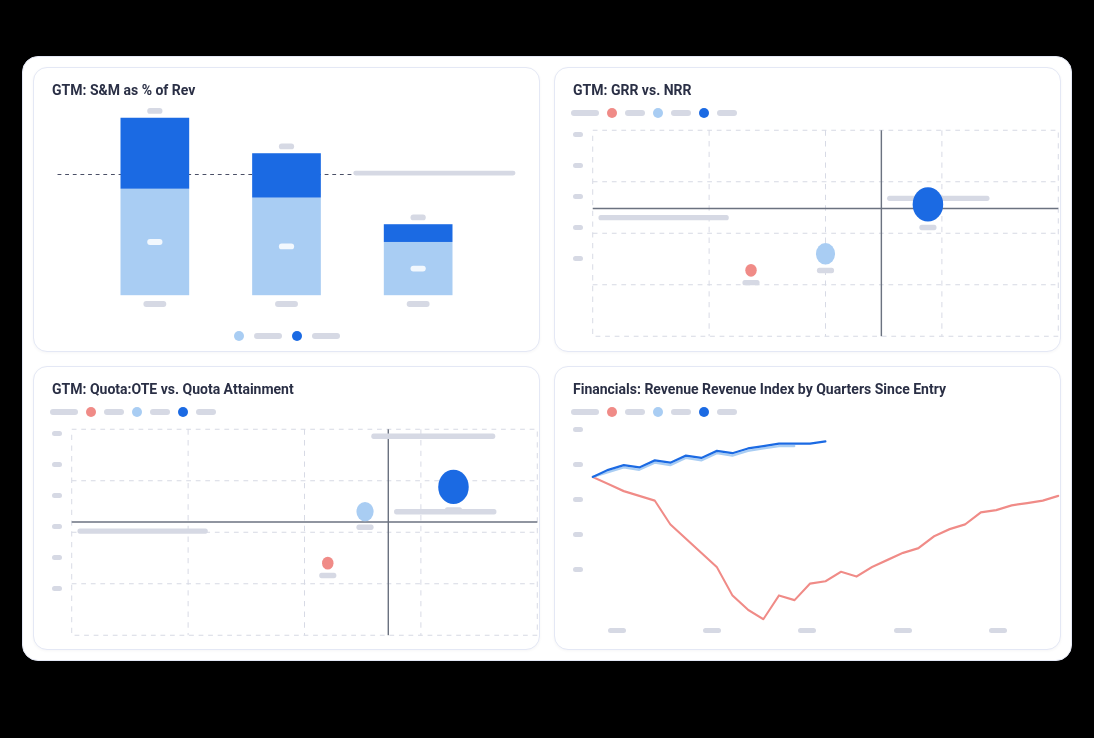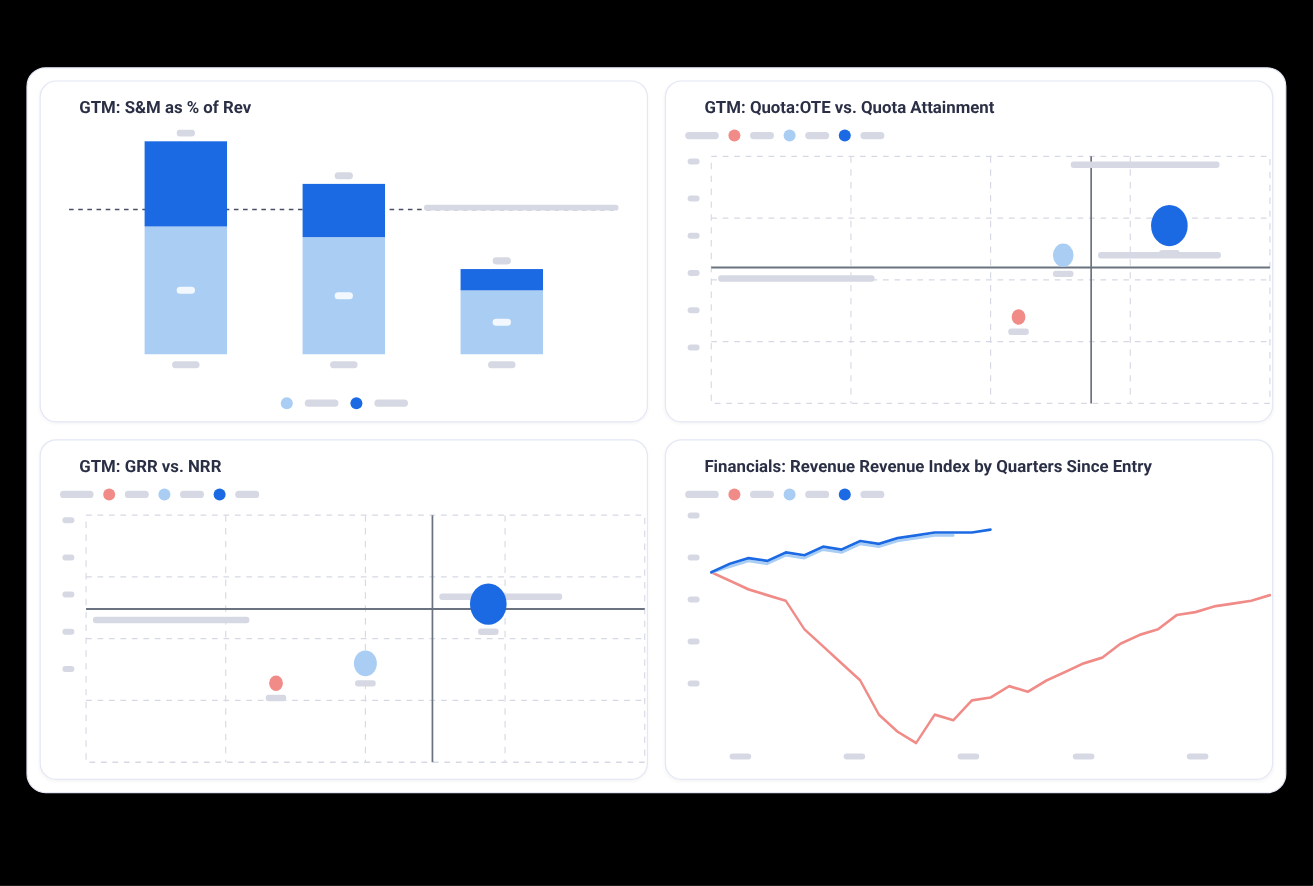--- a/index.html
+++ b/index.html
@@ -22,21 +22,21 @@
     background:#fff;border-radius:16px;border:1px solid var(--card-border);
     box-sizing:border-box;padding:10px;
     display:grid;grid-template-columns:1fr 1fr;grid-template-rows:1fr 1fr;gap:14px;
   }
   .card{
     border:1px solid var(--card-border);border-radius:14px;background:#fff;
     box-sizing:border-box;box-shadow:0 1px 3px rgba(25,32,55,.04);
     padding:14px 14px 10px 14px;display:flex;flex-direction:column;
     position:relative;
   }
-  .title{font-size:14px;font-weight:700;color:var(--text);margin:0 0 10px 18px;}
+  .title{font-size:14px;font-weight:700;color:var(--text);margin:0 0 10px 4px;}
   .legend{display:flex;align-items:center;gap:8px;margin:0 0 8px 2px;}
   .pill{height:6px;border-radius:3px;background:var(--pill);}
   .pill.w-long{width:28px;}
   .pill.w-med{width:20px;}
   .dot{width:10px;height:10px;border-radius:50%;}
   .dot.salmon{background:var(--salmon);}
   .dot.lightblue{background:var(--light-blue);}
   .dot.blue{background:var(--blue);}
   .ytick-col{position:absolute;left:4px;display:flex;flex-direction:column;gap:26px;}
   .tick-pill{width:10px;height:5px;border-radius:3px;background:var(--pill);}
@@ -78,20 +78,61 @@
       </div>
       <div class="footer-legend">
         <span class="dot lightblue"></span>
         <span class="pill w-long"></span>
         <span class="dot blue"></span>
         <span class="pill w-long"></span>
       </div>
     </div>
 
     <div class="card">
+      <div class="title">GTM: GRR vs. NRR</div>
+      <div class="legend">
+        <span class="pill w-long"></span>
+        <span class="dot salmon"></span>
+        <span class="pill w-med"></span>
+        <span class="dot lightblue"></span>
+        <span class="pill w-med"></span>
+        <span class="dot blue"></span>
+        <span class="pill w-med"></span>
+      </div>
+      <div class="chart-body">
+        <div class="ytick-col" style="top:6px;">
+          <span class="tick-pill"></span>
+          <span class="tick-pill"></span>
+          <span class="tick-pill"></span>
+          <span class="tick-pill"></span>
+          <span class="tick-pill"></span>
+        </div>
+        <svg id="svg-grr" viewBox="0 0 500 200" width="100%" height="100%" preserveAspectRatio="none" style="margin-left:18px;">
+            <rect x="6" y="4" width="488" height="192" fill="none" stroke="var(--grid)" stroke-dasharray="5 5"></rect>
+            <line x1="6" y1="52" x2="494" y2="52" stroke="var(--grid)" stroke-dasharray="5 5"></line>
+            <line x1="128" y1="4" x2="128" y2="196" stroke="var(--grid)" stroke-dasharray="5 5"></line>
+            <line x1="6" y1="100" x2="494" y2="100" stroke="var(--grid)" stroke-dasharray="5 5"></line>
+            <line x1="250" y1="4" x2="250" y2="196" stroke="var(--grid)" stroke-dasharray="5 5"></line>
+            <line x1="6" y1="148" x2="494" y2="148" stroke="var(--grid)" stroke-dasharray="5 5"></line>
+            <line x1="372" y1="4" x2="372" y2="196" stroke="var(--grid)" stroke-dasharray="5 5"></line>
+            <line x1="6" y1="76.96000000000001" x2="494" y2="76.96000000000001" stroke="var(--axis)" stroke-width="1.5"></line>
+            <line x1="308.56" y1="4" x2="308.56" y2="196" stroke="var(--axis)" stroke-width="1.5"></line>
+            <rect x="12" y="82.96000000000001" width="136.64000000000001" height="5" rx="2.5" fill="var(--pill)"></rect>
+            <rect x="314.56" y="64.96000000000001" width="107.36" height="5" rx="2.5" fill="var(--pill)"></rect>
+            <circle cx="171.92000000000002" cy="134.56" r="6" fill="#f08b87"></circle>
+            <rect x="162.92000000000002" y="143.56" width="18" height="5" rx="2.5" fill="var(--pill)"></rect>
+            <circle cx="250" cy="119.19999999999999" r="10" fill="#a9cdf3"></circle>
+            <rect x="241" y="132.2" width="18" height="5" rx="2.5" fill="var(--pill)"></rect>
+            <circle cx="357.36" cy="73.12" r="16" fill="#1b6ae3"></circle>
+            <rect x="348.36" y="92.12" width="18" height="5" rx="2.5" fill="var(--pill)"></rect>
+          </svg>
+      </div>
+    </div>
+
+    <div class="card">
       <div class="title">GTM: Quota:OTE vs. Quota Attainment</div>
       <div class="legend">
         <span class="pill w-long"></span>
         <span class="dot salmon"></span>
         <span class="pill w-med"></span>
         <span class="dot lightblue"></span>
         <span class="pill w-med"></span>
         <span class="dot blue"></span>
         <span class="pill w-med"></span>
       </div>
@@ -121,61 +162,20 @@
             <circle cx="313.44" cy="80.80000000000001" r="9" fill="#a9cdf3"></circle>
             <rect x="304.44" y="92.80000000000001" width="18" height="5" rx="2.5" fill="var(--pill)"></rect>
             <circle cx="406.15999999999997" cy="57.760000000000005" r="16" fill="#1b6ae3"></circle>
             <rect x="397.15999999999997" y="76.76" width="18" height="5" rx="2.5" fill="var(--pill)"></rect>
             <rect x="320" y="8" width="130" height="5" rx="2.5" fill="var(--pill)"></rect>
           </svg>
       </div>
     </div>
 
     <div class="card">
-      <div class="title">GTM: GRR vs. NRR</div>
-      <div class="legend">
-        <span class="pill w-long"></span>
-        <span class="dot salmon"></span>
-        <span class="pill w-med"></span>
-        <span class="dot lightblue"></span>
-        <span class="pill w-med"></span>
-        <span class="dot blue"></span>
-        <span class="pill w-med"></span>
-      </div>
-      <div class="chart-body">
-        <div class="ytick-col" style="top:6px;">
-          <span class="tick-pill"></span>
-          <span class="tick-pill"></span>
-          <span class="tick-pill"></span>
-          <span class="tick-pill"></span>
-          <span class="tick-pill"></span>
-        </div>
-        <svg id="svg-grr" viewBox="0 0 500 200" width="100%" height="100%" preserveAspectRatio="none" style="margin-left:18px;">
-            <rect x="6" y="4" width="488" height="192" fill="none" stroke="var(--grid)" stroke-dasharray="5 5"></rect>
-            <line x1="6" y1="52" x2="494" y2="52" stroke="var(--grid)" stroke-dasharray="5 5"></line>
-            <line x1="128" y1="4" x2="128" y2="196" stroke="var(--grid)" stroke-dasharray="5 5"></line>
-            <line x1="6" y1="100" x2="494" y2="100" stroke="var(--grid)" stroke-dasharray="5 5"></line>
-            <line x1="250" y1="4" x2="250" y2="196" stroke="var(--grid)" stroke-dasharray="5 5"></line>
-            <line x1="6" y1="148" x2="494" y2="148" stroke="var(--grid)" stroke-dasharray="5 5"></line>
-            <line x1="372" y1="4" x2="372" y2="196" stroke="var(--grid)" stroke-dasharray="5 5"></line>
-            <line x1="6" y1="76.96000000000001" x2="494" y2="76.96000000000001" stroke="var(--axis)" stroke-width="1.5"></line>
-            <line x1="308.56" y1="4" x2="308.56" y2="196" stroke="var(--axis)" stroke-width="1.5"></line>
-            <rect x="12" y="82.96000000000001" width="136.64000000000001" height="5" rx="2.5" fill="var(--pill)"></rect>
-            <rect x="314.56" y="64.96000000000001" width="107.36" height="5" rx="2.5" fill="var(--pill)"></rect>
-            <circle cx="171.92000000000002" cy="134.56" r="6" fill="#f08b87"></circle>
-            <rect x="162.92000000000002" y="143.56" width="18" height="5" rx="2.5" fill="var(--pill)"></rect>
-            <circle cx="250" cy="119.19999999999999" r="10" fill="#a9cdf3"></circle>
-            <rect x="241" y="132.2" width="18" height="5" rx="2.5" fill="var(--pill)"></rect>
-            <circle cx="357.36" cy="73.12" r="16" fill="#1b6ae3"></circle>
-            <rect x="348.36" y="92.12" width="18" height="5" rx="2.5" fill="var(--pill)"></rect>
-          </svg>
-      </div>
-    </div>
-
-    <div class="card">
       <div class="title">Financials: Revenue Revenue Index by Quarters Since Entry</div>
       <div class="legend">
         <span class="pill w-long"></span>
         <span class="dot salmon"></span>
         <span class="pill w-med"></span>
         <span class="dot lightblue"></span>
         <span class="pill w-med"></span>
         <span class="dot blue"></span>
         <span class="pill w-med"></span>
       </div>

